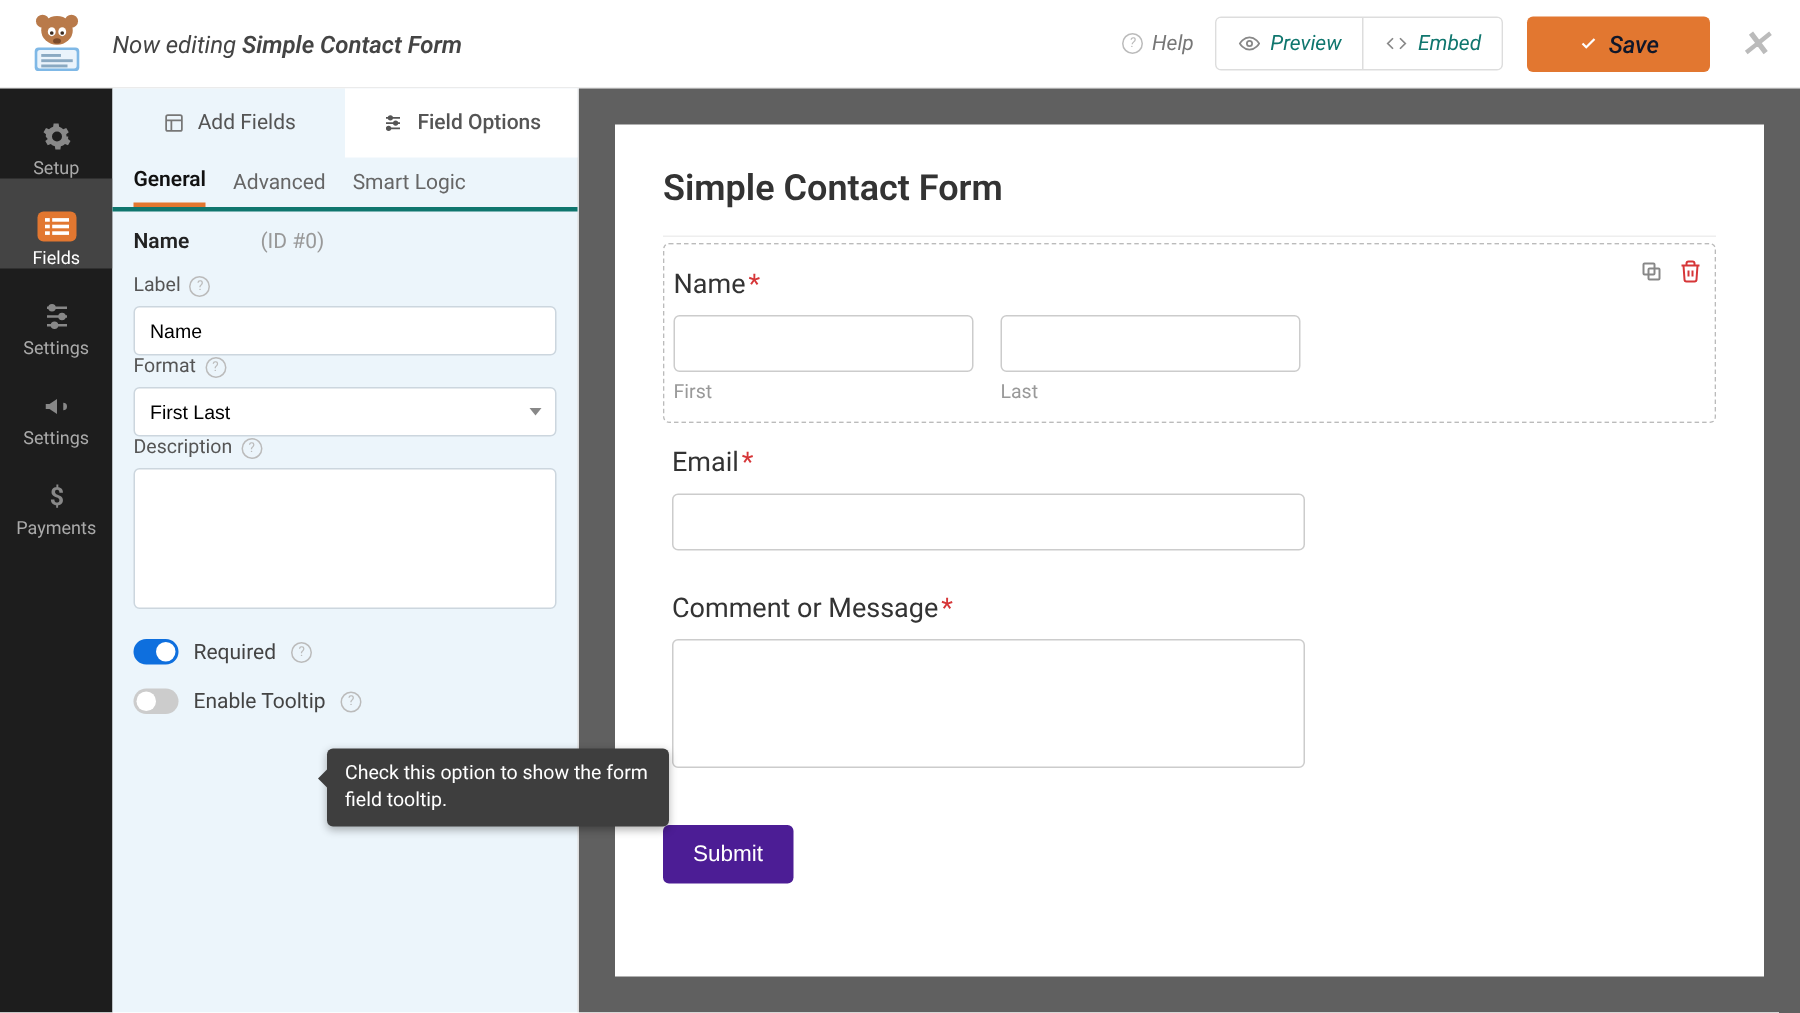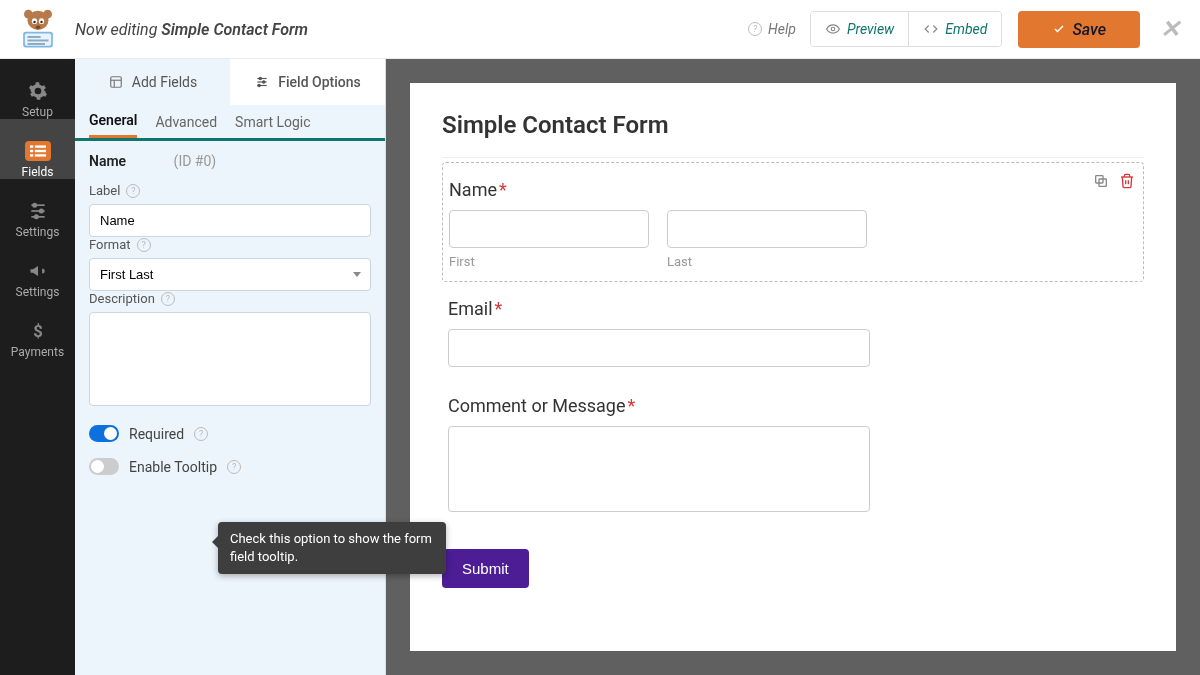--- a/index.html
+++ b/index.html
@@ -44,21 +44,21 @@
   .select::after { content:""; position:absolute; right:10px; top:14px; width:0;height:0;border-left:4px solid transparent;border-right:4px solid transparent;border-top:5px solid #888; pointer-events:none;}
   .txtarea { width:100%; height:94px; border:1px solid #ccd6de; border-radius:4px; background:#fff; padding:6px 10px; font-size:13px; resize:none;}
   
   .toggle-row { display:flex; align-items:center; gap:10px; margin-top:16px; font-size:14px; color:#444;}
   .toggle { width:30px; height:17px; border-radius:9px; background:#ccc; position:relative; cursor:pointer;}
   .toggle::after { content:""; position:absolute; width:13px; height:13px; background:#fff; border-radius:50%; top:2px; left:2px;}
   .toggle.on { background:#0e6fde; }
   .toggle.on::after { left:15px; }
   .help-icon { width:14px;height:14px;border:1px solid #bbb;border-radius:50%;display:inline-flex;align-items:center;justify-content:center;font-size:9px;color:#bbb;}
   
-  .tooltip-pop { position:absolute; left:218px; top:522px; background:#3e3e3e; color:#fff; font-size:13px; padding:8px 12px; border-radius:4px; width:228px; line-height:1.4; box-shadow:0 2px 6px rgba(0,0,0,0.3);}
+  .tooltip-pop { position:absolute; left:218px; top:499px; background:#3e3e3e; color:#fff; font-size:13px; padding:8px 12px; border-radius:4px; width:228px; line-height:1.4; box-shadow:0 2px 6px rgba(0,0,0,0.3);}
   .tooltip-pop::before { content:""; position:absolute; left:-6px; top:14px; width:0;height:0;border-top:6px solid transparent;border-bottom:6px solid transparent;border-right:6px solid #3e3e3e;}
   
   .canvas { flex:1; background:#606060; padding:24px; overflow:auto;}
   .form-preview { background:#fff; padding:28px 32px; min-height:568px;}
   .form-title { font-size:24px; font-weight:600; color:#333; padding-bottom:18px; border-bottom:1px solid #eee; margin-bottom:4px;}
   .pf { padding:16px 6px 12px 6px; position:relative;}
   .pf.selected { border:1px dashed #bbb; border-radius:4px; }
   .pf-label { font-weight:400; color:#333; margin-bottom:10px; font-size:18px;}
   .req-star { color:#d63638; margin-left:2px;}
   .pf-actions { position:absolute; right:8px; top:10px; display:flex; gap:10px; }

